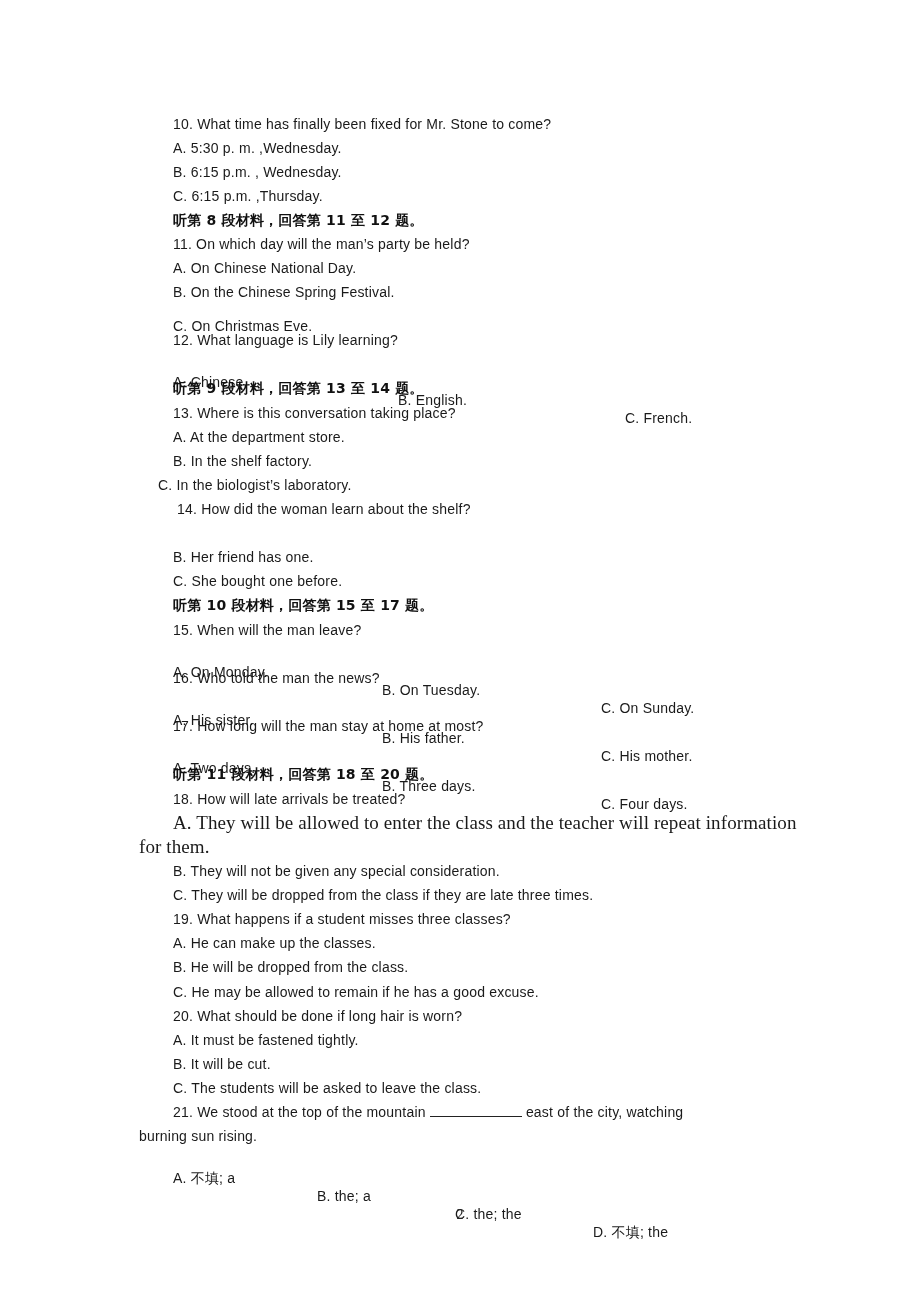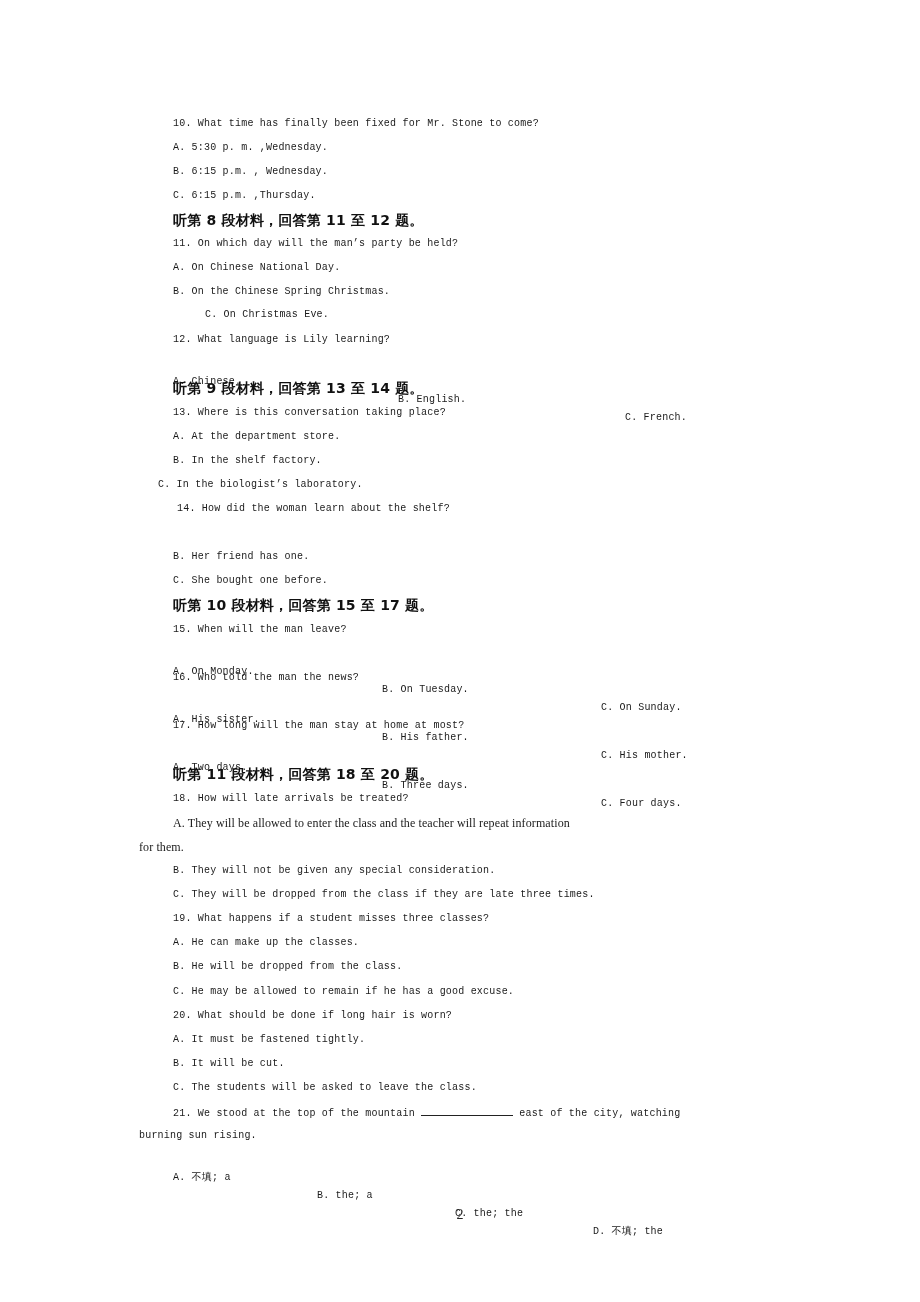--- a/index.html
+++ b/index.html
@@ -1,35 +1,35 @@
 <!DOCTYPE html>
 <html><head>
 <meta charset="utf-8">
 <style>
   html, body { margin: 0; padding: 0; background: #ffffff; }
   body { width: 920px; height: 1302px; position: relative; overflow: hidden; }
   .page { position: absolute; left: 0; top: 0; width: 920px; height: 1302px; background: #ffffff; }
   .line {
     position: absolute;
-    font-family: Liberation Mono, monospace;
-    font-size: 10px;
+    font-family: Liberation Sans, sans-serif;
+    font-size: 14px;
     line-height: 18px;
     color: #1a1a1a;
     white-space: pre;
     letter-spacing: 0.2px;
   }
   .heading {
     font-family: "DejaVu Sans", "Liberation Sans", sans-serif;
     font-weight: bold;
     font-size: 14px;
     color: #111;
   }
   .prop {
     font-family: "Liberation Serif", "DejaVu Serif", serif;
-    font-size: 12px;
+    font-size: 19px;
     letter-spacing: 0.1px;
   }
   .blank { display: inline-block; width: 92px; border-bottom: 1px solid #222; height: 12px; vertical-align: baseline; }
   .opt { position: absolute; }
   .pagenum {
     position: absolute; left: 450px; top: 1207px; width: 20px; text-align: center;
     font-family: "Liberation Serif", "DejaVu Serif", serif; font-size: 14px; color: #222;
   }
 </style>
 </head>
@@ -38,22 +38,22 @@
 <div class="page">
 
   <div class="line" style="left:173px; top:115px;">10. What time has finally been fixed for Mr. Stone to come?</div>
   <div class="line" style="left:173px; top:139px;">A. 5:30 p. m. ,Wednesday.</div>
   <div class="line" style="left:173px; top:163px;">B. 6:15 p.m. , Wednesday.</div>
   <div class="line" style="left:173px; top:187px;text-align:center;">C. 6:15 p.m. ,Thursday.</div>
 
   <div class="line heading" style="left:173px; top:211px;">听第 8 段材料，回答第 11 至 12 题。</div>
   <div class="line" style="left:173px; top:235px;">11. On which day will the man’s party be held?</div>
   <div class="line" style="left:173px; top:259px;">A. On Chinese National Day.</div>
-  <div class="line" style="left:173px; top:283px;">B. On the Chinese Spring Christmas.</div>
-  <div class="line" style="left:173px; top:306px;margin-left:32px;">C. On Christmas Eve.</div>
+  <div class="line" style="left:173px; top:283px;">B. On the Chinese Spring Festival.</div>
+  <div class="line" style="left:173px; top:317px;">C. On Christmas Eve.</div>
   <div class="line" style="left:173px; top:331px;">12. What language is Lily learning?</div>
   <div class="line" style="left:173px; top:355px; width:600px;">
     <span class="opt" style="left:0px;">A. Chinese.</span>
     <span class="opt" style="left:225px;">B. English.</span>
     <span class="opt" style="left:452px;">C. French.</span>
   </div>
 
   <div class="line heading" style="left:173px; top:379px;">听第 9 段材料，回答第 13 至 14 题。</div>
   <div class="line" style="left:173px; top:404px;">13. Where is this conversation taking place?</div>
   <div class="line" style="left:173px; top:428px;">A. At the department store.</div>

